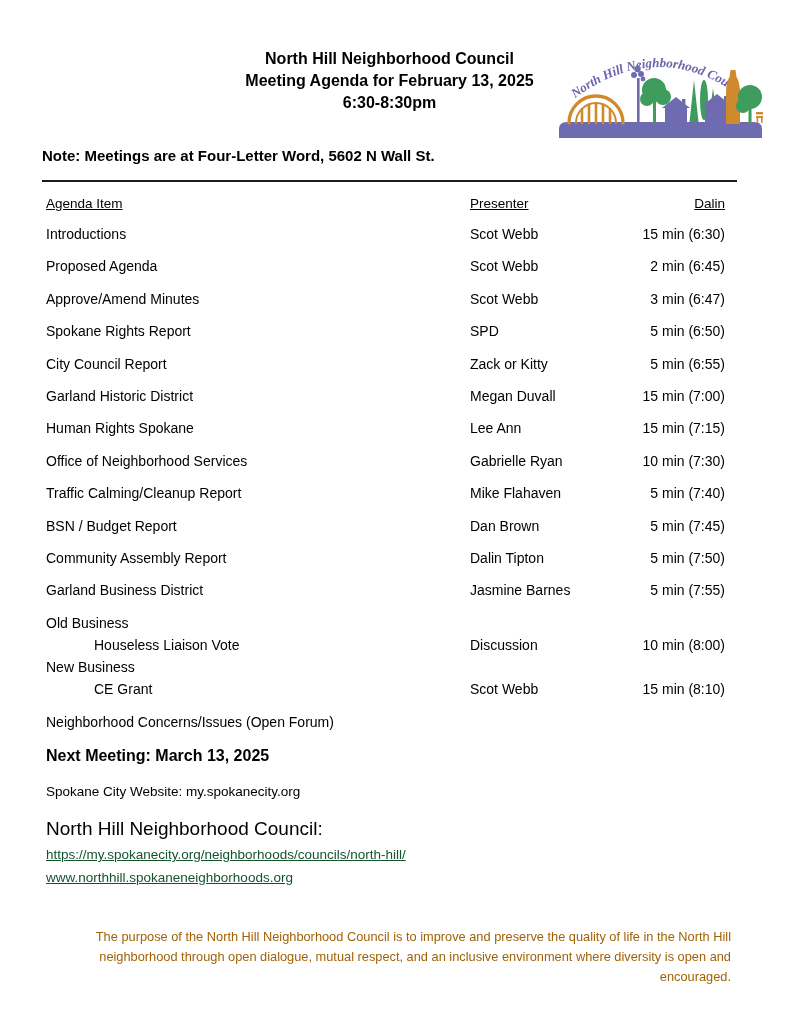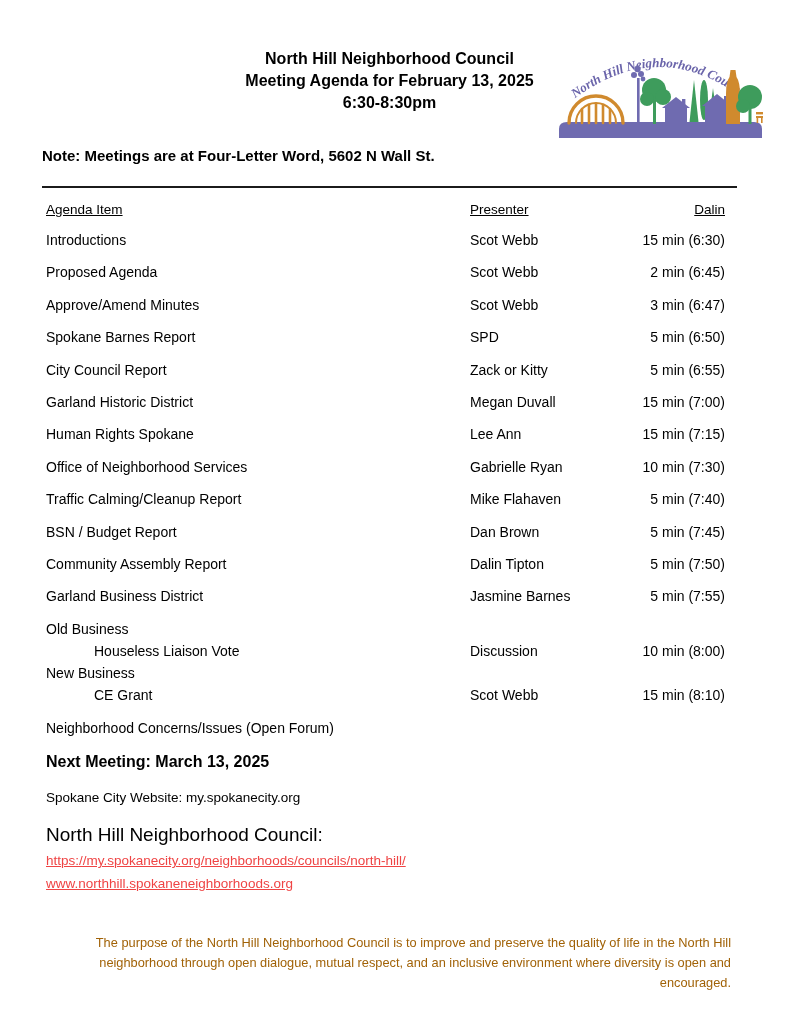--- a/index.html
+++ b/index.html
@@ -28,21 +28,21 @@
   .logo {
     position: absolute;
     top: 42px; right: 14px;
     width: 212px; height: 102px;
   }
   
   .note {
     font-weight: bold;
     font-size: 15px;
     margin: 33px -4px 0 -4px;
-    padding-bottom: 22px;
+    padding-bottom: 16px;
     border-bottom: 2px solid #1b1b1b;
   }
   
   .agenda-header, .agenda-row {
     display: grid;
     grid-template-columns: 424px 172px 1fr;
     align-items: start;
   }
   .agenda-header {
     margin-top: 14px;
@@ -53,21 +53,21 @@
   .agenda-row { font-size: 14px; height: 32.4px; }
   .agenda-row.tight { height: 22px; }
   .agenda-row.gap-before { margin-top: 11px; }
   .agenda-row .time, .agenda-header .col-time { text-align: right; padding-right: 8px; }
   .agenda-row .item.indent { padding-left: 48px; }
   
   .next-meeting { font-weight: bold; font-size: 16px; margin-top: 1px; }
   .site-line { font-size: 13.5px; margin-top: 19px; }
   .council-label { font-size: 19px; margin-top: 19px; }
   .link-line { font-size: 13.5px; margin-top: 7px; line-height: 16px; }
-  a.doc-link { color: #ef4444; text-decoration: underline; cursor: pointer; }
+  a.doc-link { color: #14532d; text-decoration: underline; cursor: pointer; }
   .email-line { font-size: 13.5px; margin-top: 15px; }
   .purpose {
     color: #a16207;
     font-size: 12.8px;
     line-height: 20px;
     text-align: right;
     margin-top: 41px;
     padding: 0 2px;
   }
 </style>
@@ -169,21 +169,21 @@
       <span class="item">Proposed Agenda</span>
       <span class="presenter">Scot Webb</span>
       <span class="time">2 min (6:45)</span>
     </div>
       <div class="agenda-row">
       <span class="item">Approve/Amend Minutes</span>
       <span class="presenter">Scot Webb</span>
       <span class="time">3 min (6:47)</span>
     </div>
       <div class="agenda-row">
-      <span class="item">Spokane Barnes Report</span>
+      <span class="item">Spokane Rights Report</span>
       <span class="presenter">SPD</span>
       <span class="time">5 min (6:50)</span>
     </div>
       <div class="agenda-row">
       <span class="item">City Council Report</span>
       <span class="presenter">Zack or Kitty</span>
       <span class="time">5 min (6:55)</span>
     </div>
       <div class="agenda-row">
       <span class="item">Garland Historic District</span>

